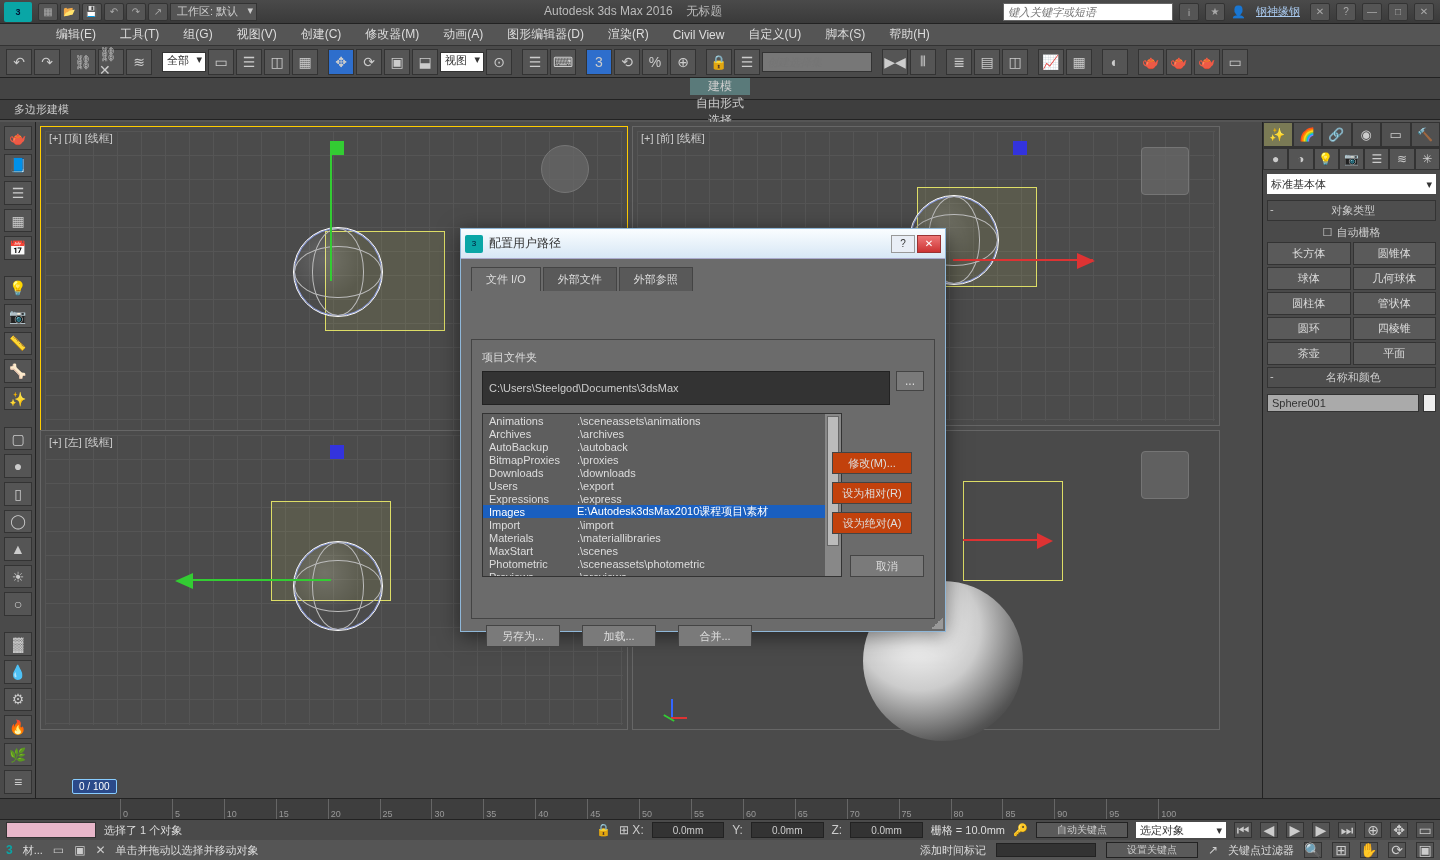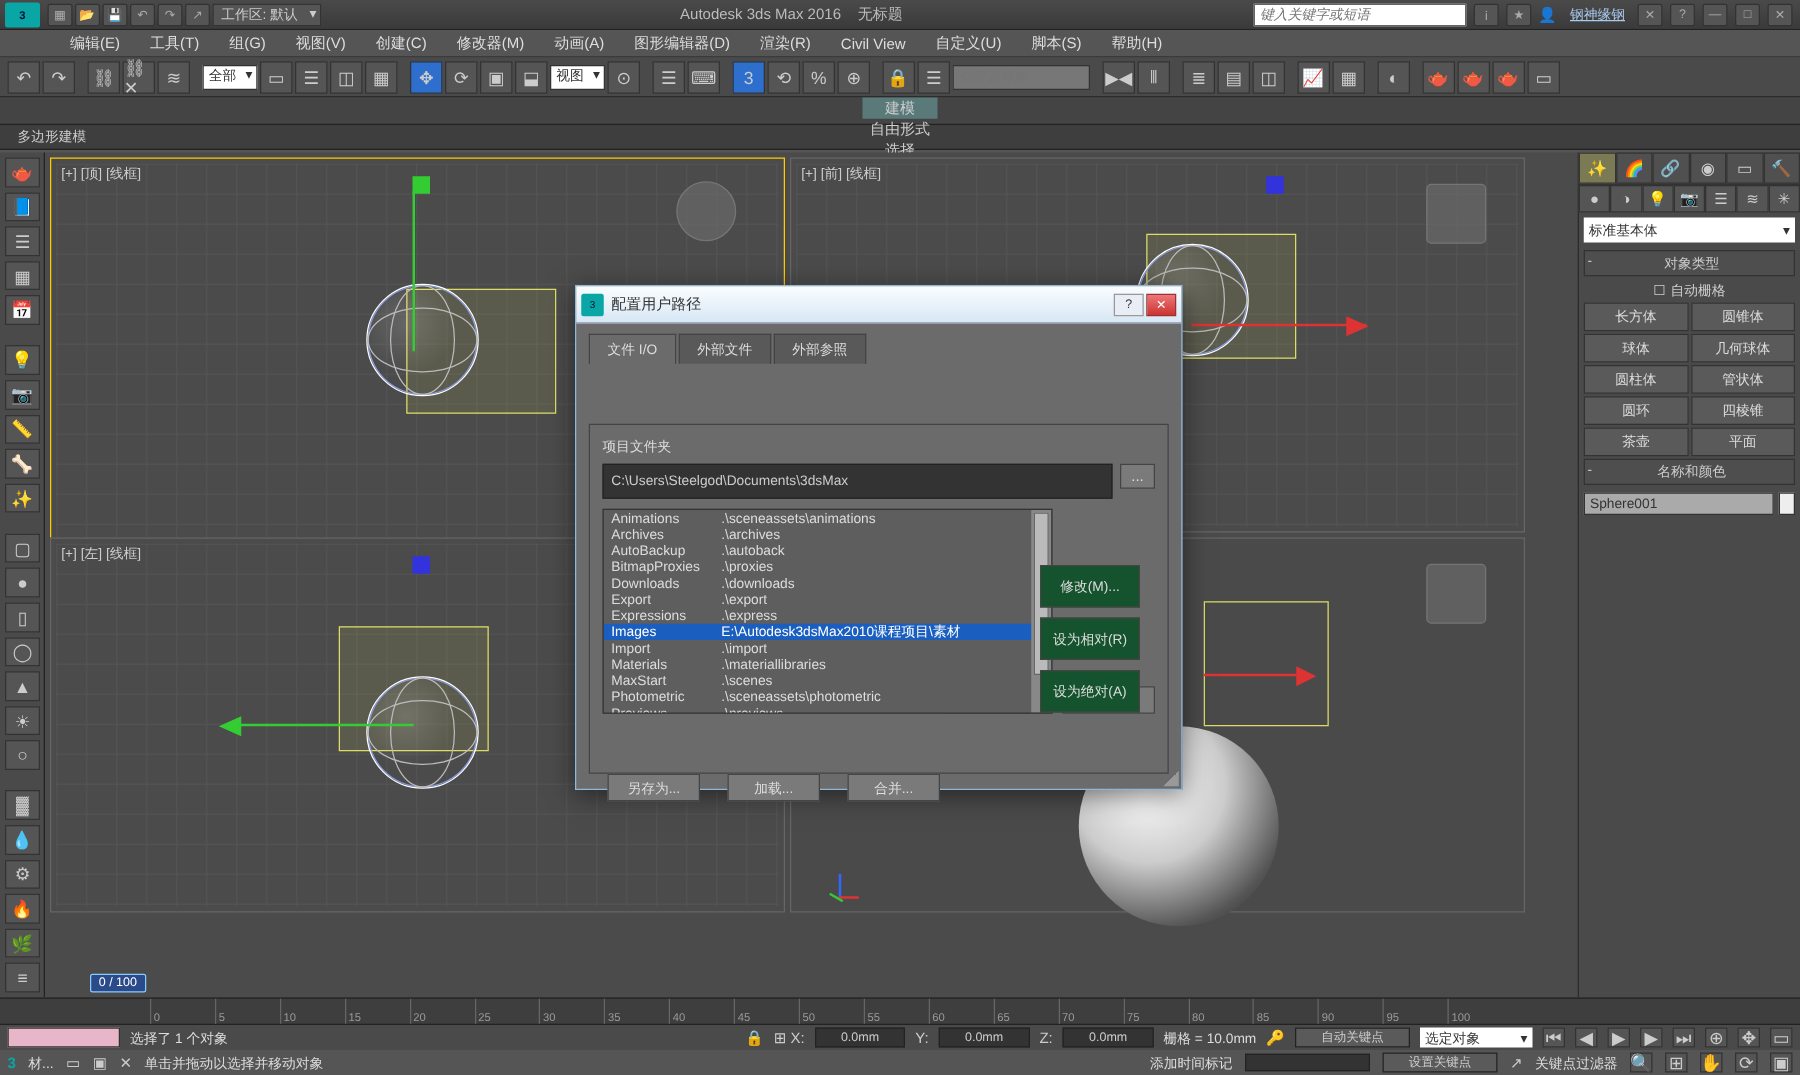--- a/index.html
+++ b/index.html
@@ -88,31 +88,31 @@
 .dlg-title-text { flex:1; font-size:12px; }
 .dlg-win-btn { width:24px;height:18px;border:1px solid #999;margin-left:2px;display:flex;align-items:center;justify-content:center;font-size:10px;background:#e9eef6;}
 .dlg-close { background: linear-gradient(#e77,#c33); color:#fff; border-color:#933;}
 .dlg-body { padding: 8px 10px 12px; }
 .dlg-tabs { display:flex; }
 .dlg-tab { padding:4px 14px; background:#595959; border:1px solid #444; border-bottom:none; color:#ddd; font-size:11px; margin-right:2px;}
 .dlg-tab.active { background:#6b6b6b; }
 .dlg-panel { border:1px solid #444; padding:10px; background:#6b6b6b; margin-top:-1px;}
 .dlg-label { color:#ddd; font-size:11px; margin-bottom:6px; display:block;}
 .dlg-row { display:flex; gap:6px; margin-bottom:8px;}
-.dlg-path-input { flex:1; height:28px; background:#333; border:1px solid #222; color:#ccc; font-size:11px; padding:2px 6px;}
+.dlg-path-input { flex:1; height:17px; background:#333; border:1px solid #222; color:#ccc; font-size:11px; padding:16px 6px;}
 .dlg-browse { width:28px; height:20px; background:#7a7a7a; border:1px solid #444; color:#ddd; display:flex;align-items:center;justify-content:center;}
 .dlg-list { height:164px; background:#5e5e5e; border:1px solid #333; overflow:hidden; position:relative; font-size:11px; color:#ddd;}
 .dlg-list-row { display:flex; padding:0 6px; height:13px; align-items:center;}
 .dlg-list-row.sel { background:#1a5fbf; color:#fff;}
 .dlg-list-col1 { width:88px;}
 .dlg-list-col2 { flex:1;}
 .dlg-scrollbar { position:absolute; right:0; top:0; bottom:0; width:16px; background:#888;}
 .dlg-scroll-thumb { position:absolute; left:2px; right:2px; top:2px; height:130px; background:#bbb; border:1px solid #666;}
 .dlg-side-btns { position:absolute; right:22px; top:112px; display:flex; flex-direction:column; gap:8px;}
-.dlg-side-btn { width:80px; height:34px; background:#14532d; border:1px solid #444; color:#ddd; font-size:11px;}
+.dlg-side-btn { width:80px; height:22px; background:#c2410c; border:1px solid #444; color:#ddd; font-size:11px;}
 .dlg-bottom-btns { display:flex; gap:22px; justify-content:flex-start; margin-top:48px; padding-left:4px;}
 .dlg-bottom-btns.right { justify-content:flex-end; margin-top:-22px;}
 .dlg-btn { width:74px; height:22px; background:#7a7a7a; border:1px solid #444; color:#ddd; font-size:11px;}
 .resize-grip { position:absolute; right:2px; bottom:2px; width:12px;height:12px; background: linear-gradient(135deg, transparent 50%, #999 50%);}
 </style>
 </head>
 <body>
 
 <div class="title-bar">
   <div class="app-icon">3</div>
@@ -450,21 +450,21 @@
               </div>
               <div class="dlg-list-row">
                 <span class="dlg-list-col1">BitmapProxies</span>
                 <span class="dlg-list-col2">.\proxies</span>
               </div>
               <div class="dlg-list-row">
                 <span class="dlg-list-col1">Downloads</span>
                 <span class="dlg-list-col2">.\downloads</span>
               </div>
               <div class="dlg-list-row">
-                <span class="dlg-list-col1">Export</span>
+                <span class="dlg-list-col1">Users</span>
                 <span class="dlg-list-col2">.\export</span>
               </div>
               <div class="dlg-list-row">
                 <span class="dlg-list-col1">Expressions</span>
                 <span class="dlg-list-col2">.\express</span>
               </div>
               <div class="dlg-list-row sel">
                 <span class="dlg-list-col1">Images</span>
                 <span class="dlg-list-col2">E:\Autodesk3dsMax2010课程项目\素材</span>
               </div>

